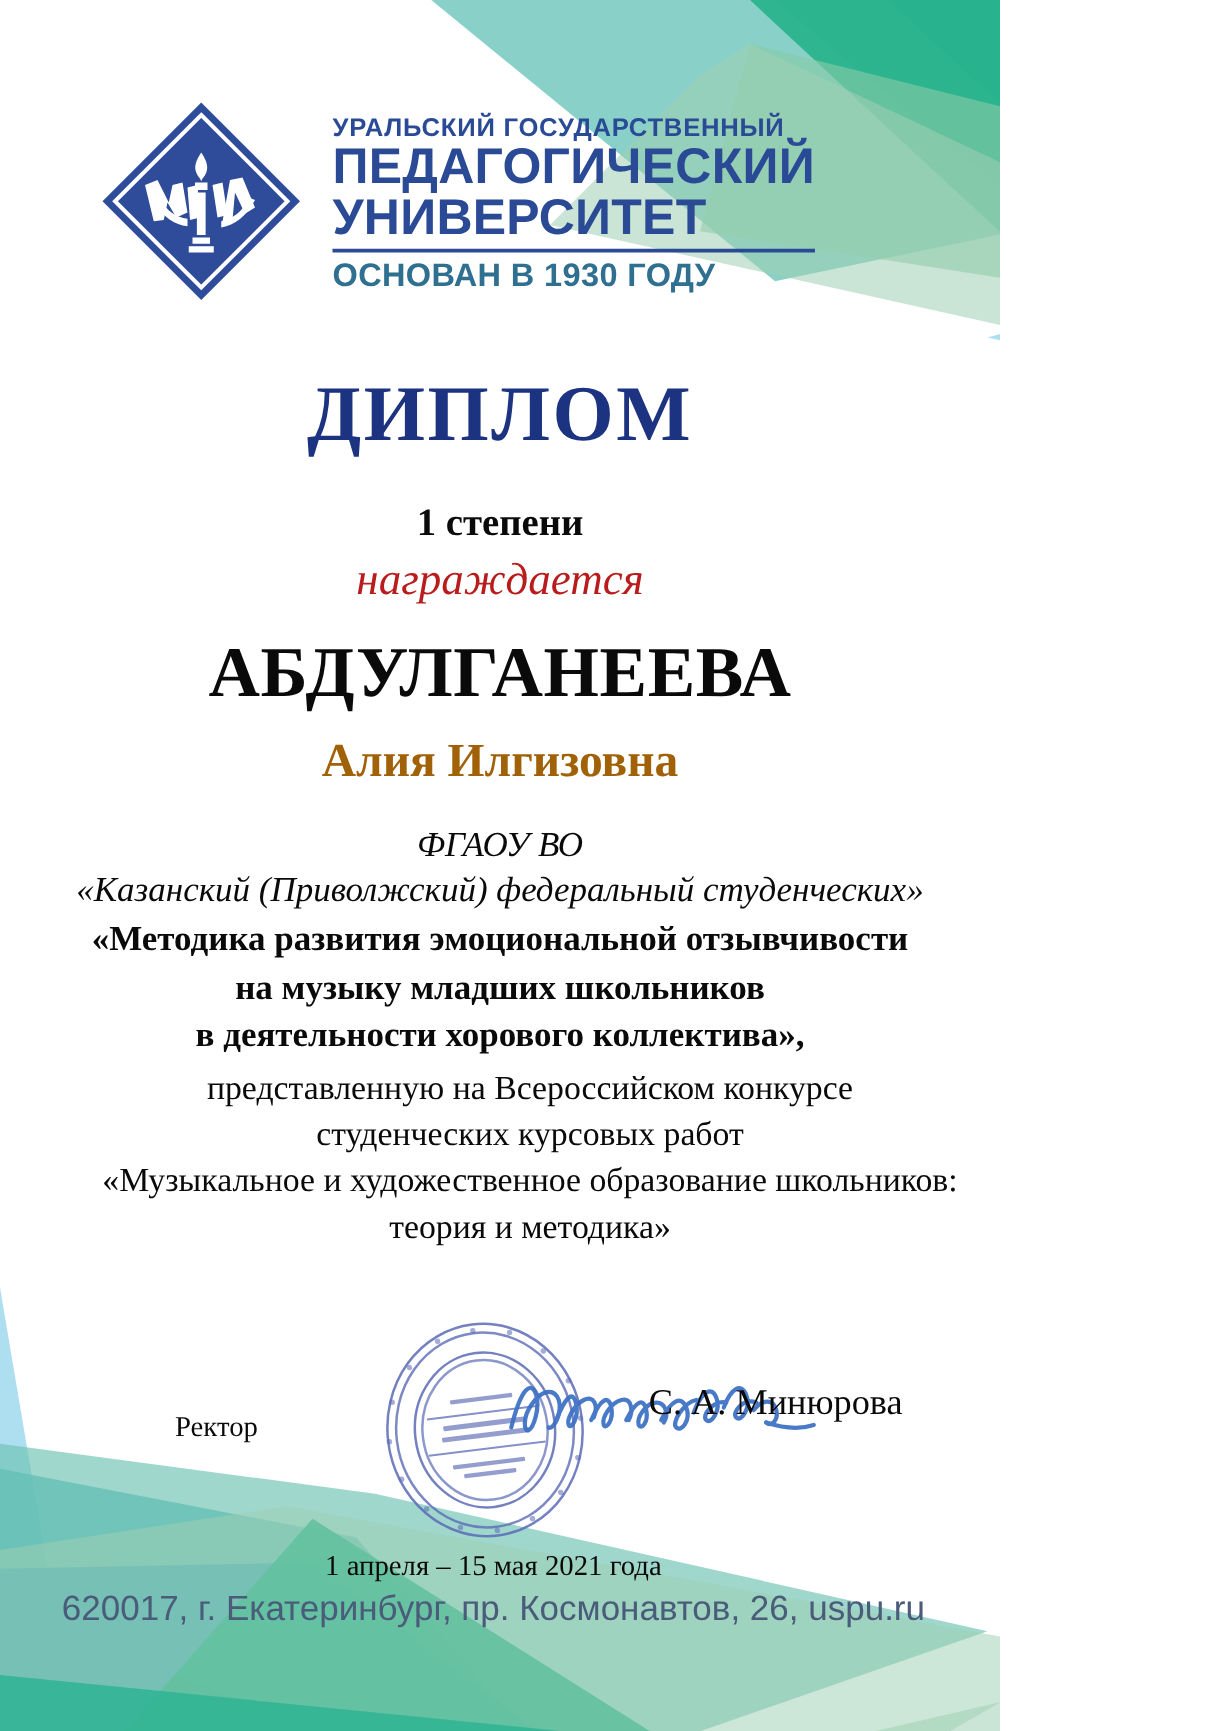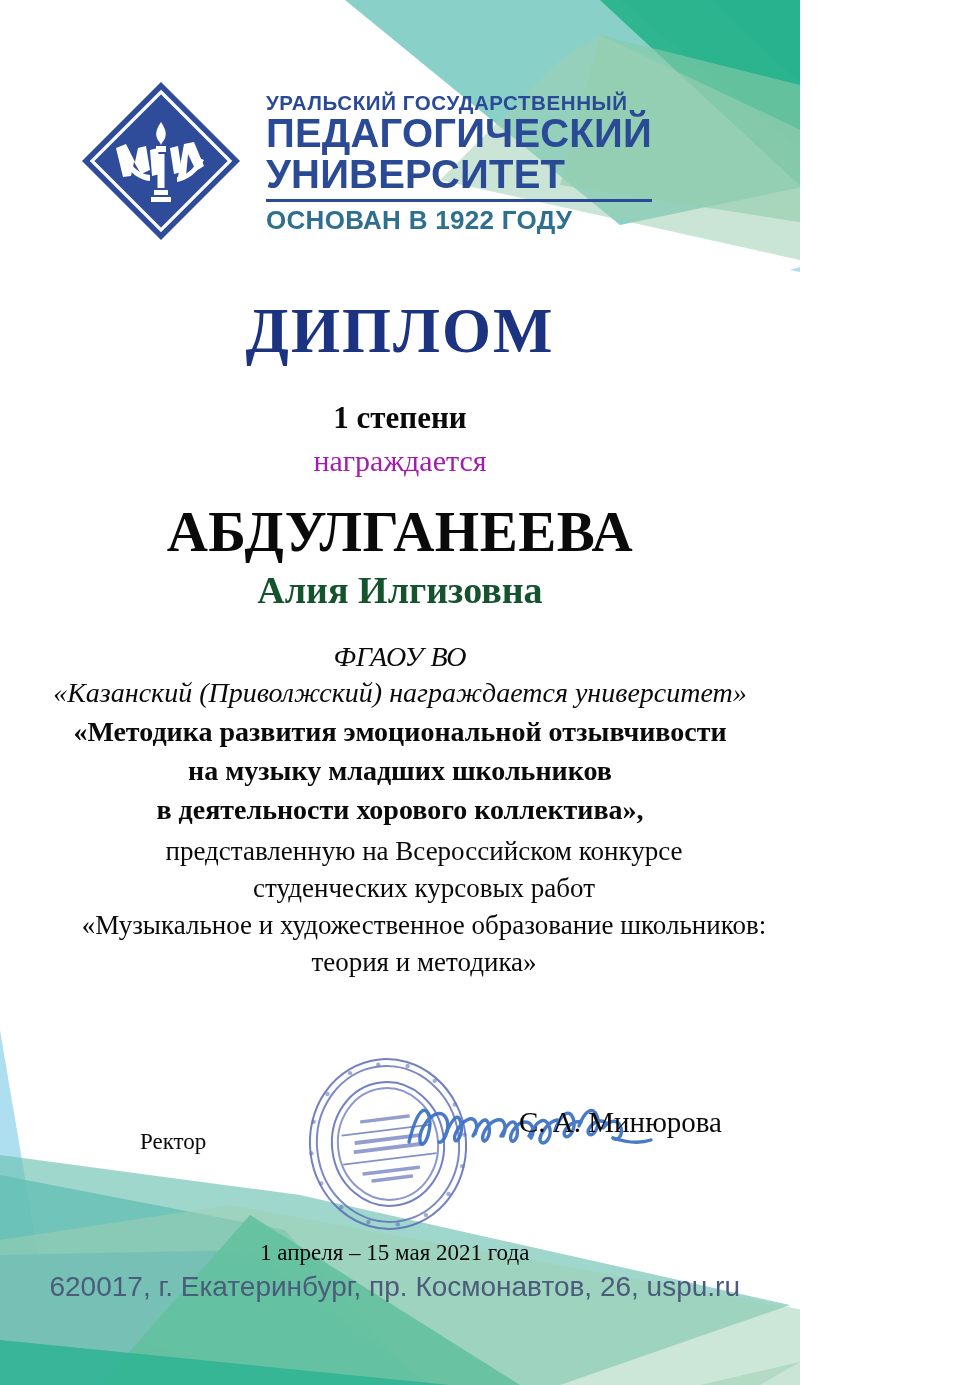--- a/index.html
+++ b/index.html
@@ -98,38 +98,39 @@
     margin: 0;
   }
   .degree {
     color: #0a0a0a;
     font-size: 31px;
     font-weight: bold;
     margin-top: 38px;
     line-height: 1.1;
   }
   .awarded-to {
-    color: #a21caf;
-    font-size: 30px;
+    color: #b91c1c;
+    font-size: 36px;
     margin-top: 9px;
     line-height: 1.1;
+    font-style: italic;
   }
   .recipient-surname {
     color: #0a0a0a;
     font-size: 57px;
     font-weight: bold;
     margin-top: 24px;
     letter-spacing: 0.5px;
     line-height: 1.08;
   }
   .recipient-given {
-    color: #14532d;
+    color: #a16207;
     font-size: 38px;
     font-weight: bold;
-    margin-top: 7px;
+    margin-top: 20px;
     line-height: 1.1;
   }
   .org-line {
     color: #0a0a0a;
     font-size: 28px;
     font-style: italic;
     line-height: 1.28;
   }
   .org-block { margin-top: 28px; }
 
@@ -271,36 +272,36 @@
         <path d="M45 82 C52 96 62 102 72 103 L72 97 C63 96 55 91 50 80 Z" fill="#ffffff"></path>
         <path d="M121 80 C116 92 108 97 99 99 L99 104 C110 102 119 95 126 82 Z" fill="#ffffff"></path>
       </svg>
     </div>
 
     <div class="logo-text">
       <div class="logo-line-small">УРАЛЬСКИЙ ГОСУДАРСТВЕННЫЙ</div>
       <div class="logo-line-big">ПЕДАГОГИЧЕСКИЙ</div>
       <div class="logo-line-big">УНИВЕРСИТЕТ</div>
       <div class="logo-rule"></div>
-      <div class="logo-line-founded">ОСНОВАН В 1922 ГОДУ</div>
+      <div class="logo-line-founded">ОСНОВАН В 1930 ГОДУ</div>
     </div>
   </div>
 
   <div class="body-area">
 
     <div class="diploma-title">ДИПЛОМ</div>
     <div class="degree">1 степени</div>
     <div class="awarded-to">награждается</div>
 
     <div class="recipient-surname">АБДУЛГАНЕЕВА</div>
     <div class="recipient-given">Алия Илгизовна</div>
 
     <div class="org-block">
       <div class="org-line">ФГАОУ ВО</div>
-      <div class="org-line">«Казанский (Приволжский) награждается университет»</div>
+      <div class="org-line">«Казанский (Приволжский) федеральный студенческих»</div>
     </div>
 
     <div>
       <div class="work-title-line">«Методика развития эмоциональной отзывчивости</div>
       <div class="work-title-line">на музыку младших школьников</div>
       <div class="work-title-line">в деятельности хорового коллектива»,</div>
     </div>
 
     <div class="contest-block">
       <div class="contest-line">представленную на Всероссийском конкурсе</div>

